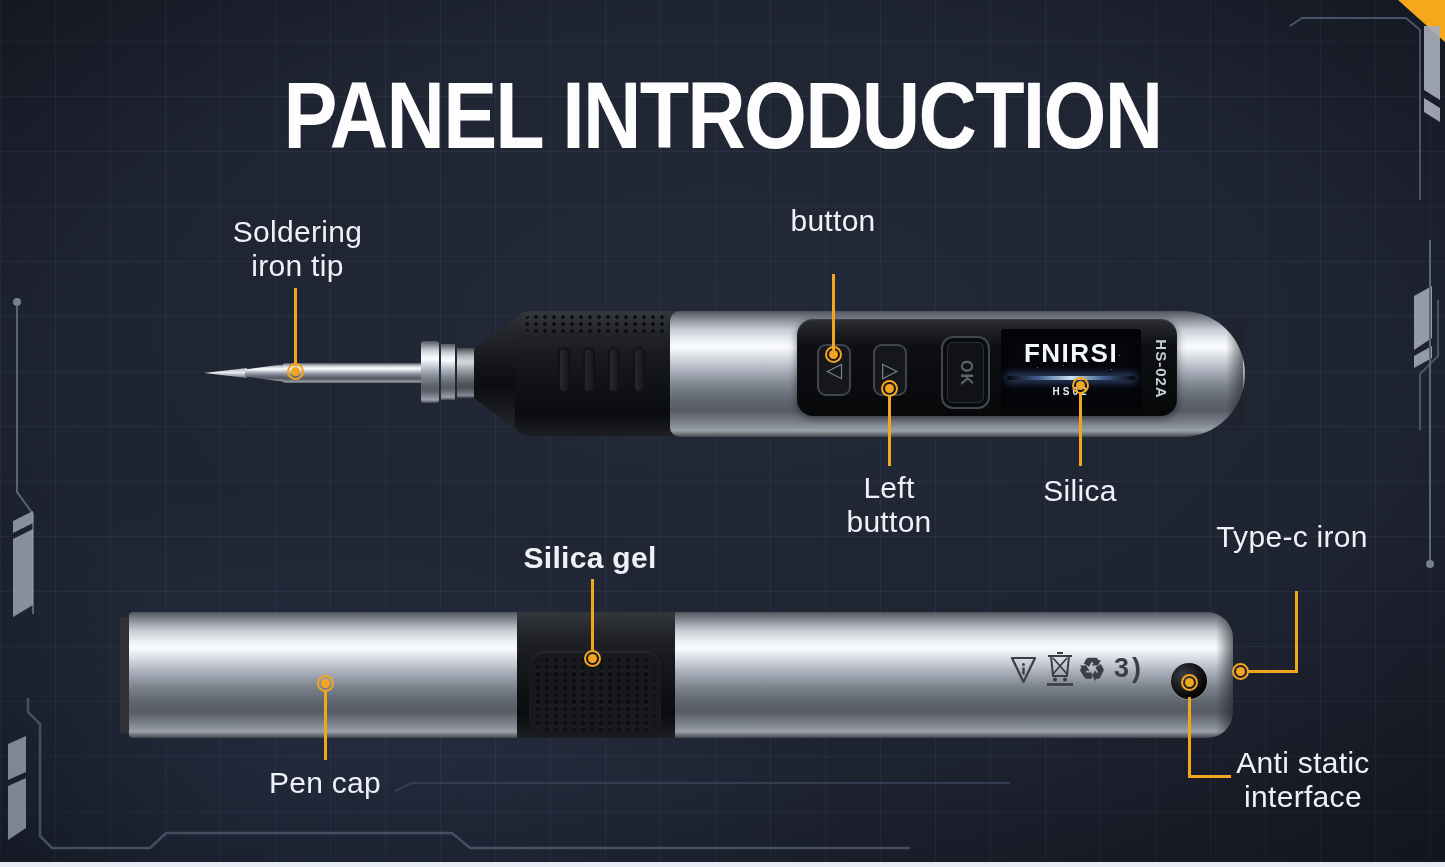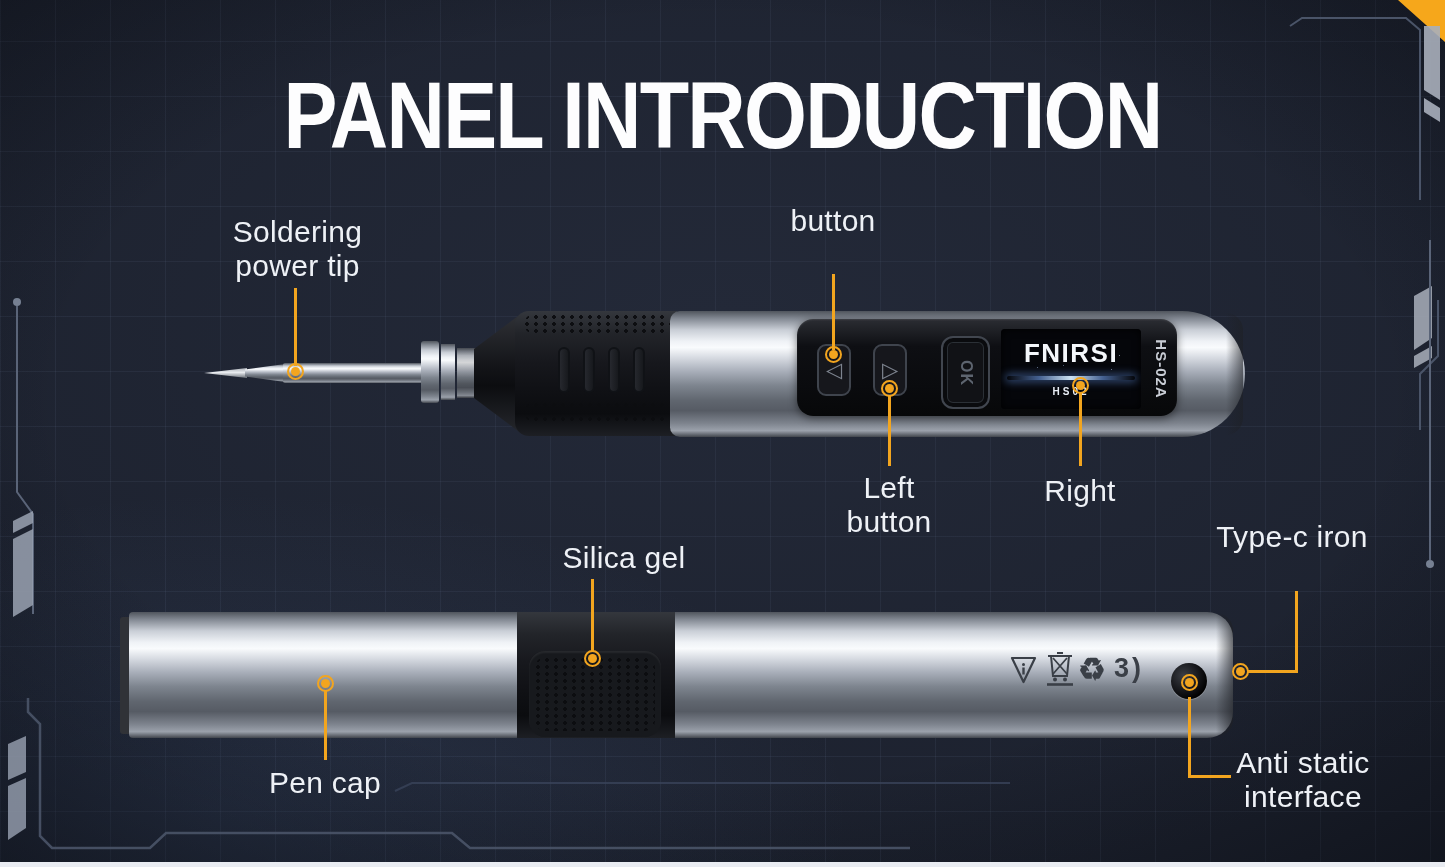--- a/index.html
+++ b/index.html
@@ -144,21 +144,21 @@
       <path d="M2 34.5 H28" stroke="#3a3f47" stroke-width="2.6"></path>
     </svg>
     <div class="mark-glyph" style="left:1078px;top:651px;font-size:31px;">♻</div>
     <div class="mark-glyph" style="left:1114px;top:653px;font-size:27px;letter-spacing:3px;">3)</div>
     <div class="abs" style="left:1171px;top:663px;width:36px;height:36px;border-radius:50%;background:radial-gradient(circle at 35% 35%,#3b3e45 0%,#17181c 45%,#000 75%);box-shadow:0 1px 1px rgba(255,255,255,0.25);"></div>
   </div>
 
   <div>
     <div class="lbl" style="left:175px;top:215px;width:245px;">
       <span>Soldering</span>
-      <span>power tip</span>
+      <span>iron tip</span>
     </div>
     <div class="cline" style="left:293.5px;top:288px;width:3px;height:78px;"></div>
     <div class="cdot" style="left:286.5px;top:362.5px;"></div>
   </div>
 
   <div>
     <div class="lbl" style="left:733px;top:204px;width:200px;">
       <span>button</span>
     </div>
     <div class="cline" style="left:831.5px;top:274px;width:3px;height:76px;"></div>
@@ -171,26 +171,26 @@
     <div class="lbl" style="left:789px;top:471px;width:200px;">
       <span>Left</span>
       <span>button</span>
     </div>
   </div>
 
   <div>
     <div class="cdot" style="left:1071.5px;top:376.5px;"></div>
     <div class="cline" style="left:1078.5px;top:392px;width:3px;height:74px;"></div>
     <div class="lbl" style="left:980px;top:474px;width:200px;">
-      <span>Right</span>
-    </div>
-  </div>
-
-  <div>
-    <div class="lbl" style="left:524px;top:541px;width:200px;">
+      <span>Silica</span>
+    </div>
+  </div>
+
+  <div>
+    <div class="lbl" style="left:490px;top:541px;width:200px;font-weight:bold;">
       <span>Silica gel</span>
     </div>
     <div class="cline" style="left:590.5px;top:579px;width:3px;height:72px;"></div>
     <div class="cdot" style="left:583.5px;top:649.5px;"></div>
   </div>
 
   <div>
     <div class="cdot" style="left:316.5px;top:674.5px;"></div>
     <div class="cline" style="left:323.5px;top:691px;width:3px;height:69px;"></div>
     <div class="lbl" style="left:225px;top:766px;width:200px;">

